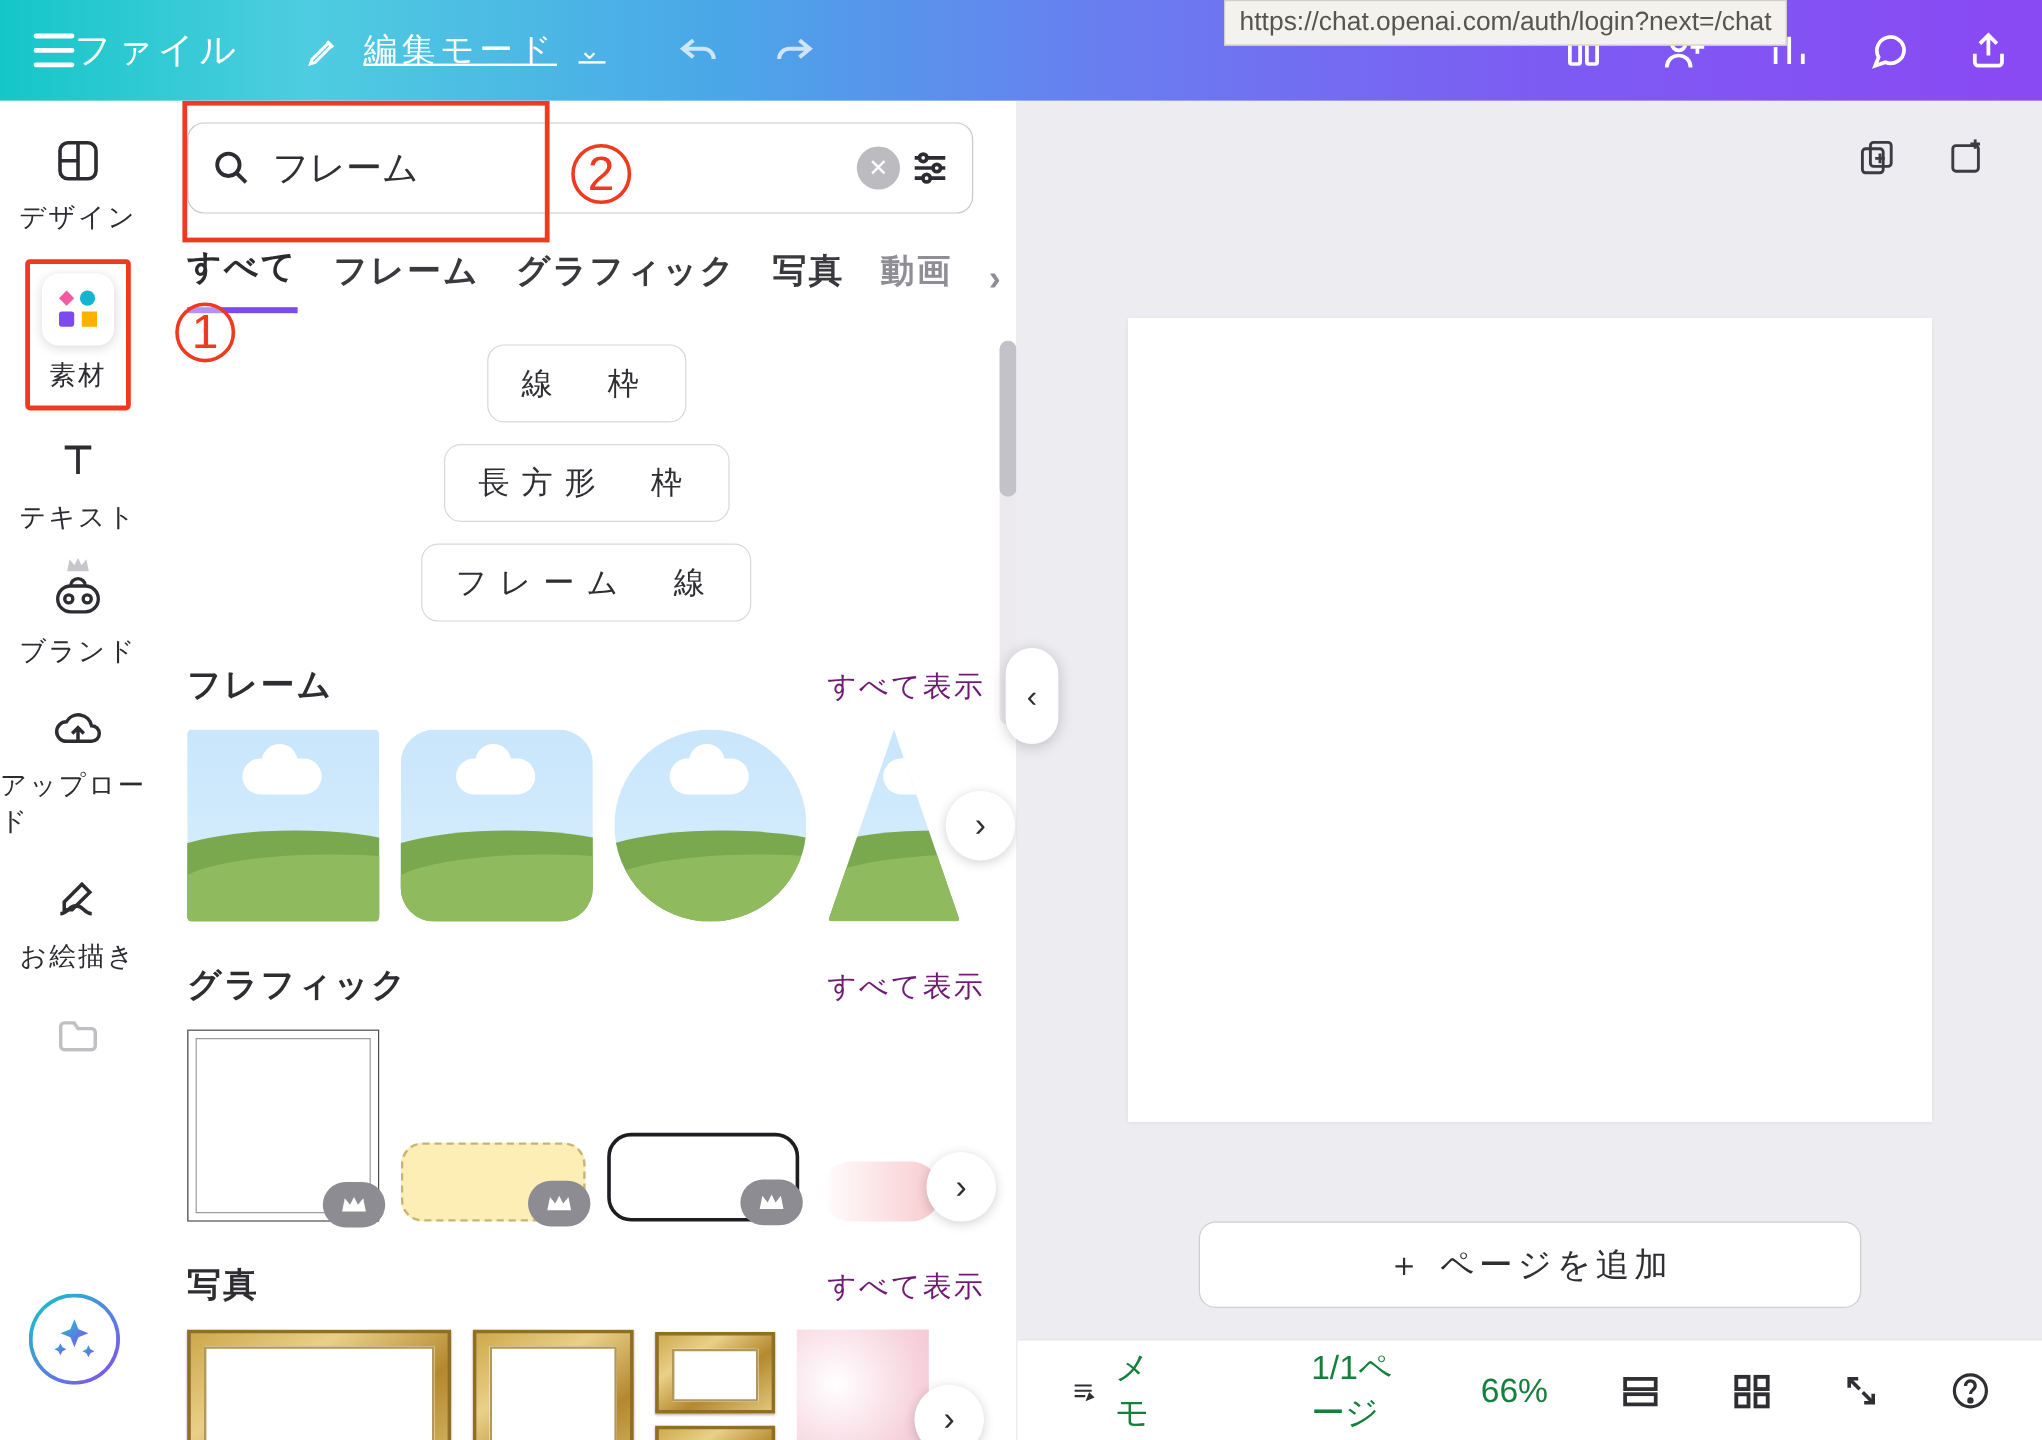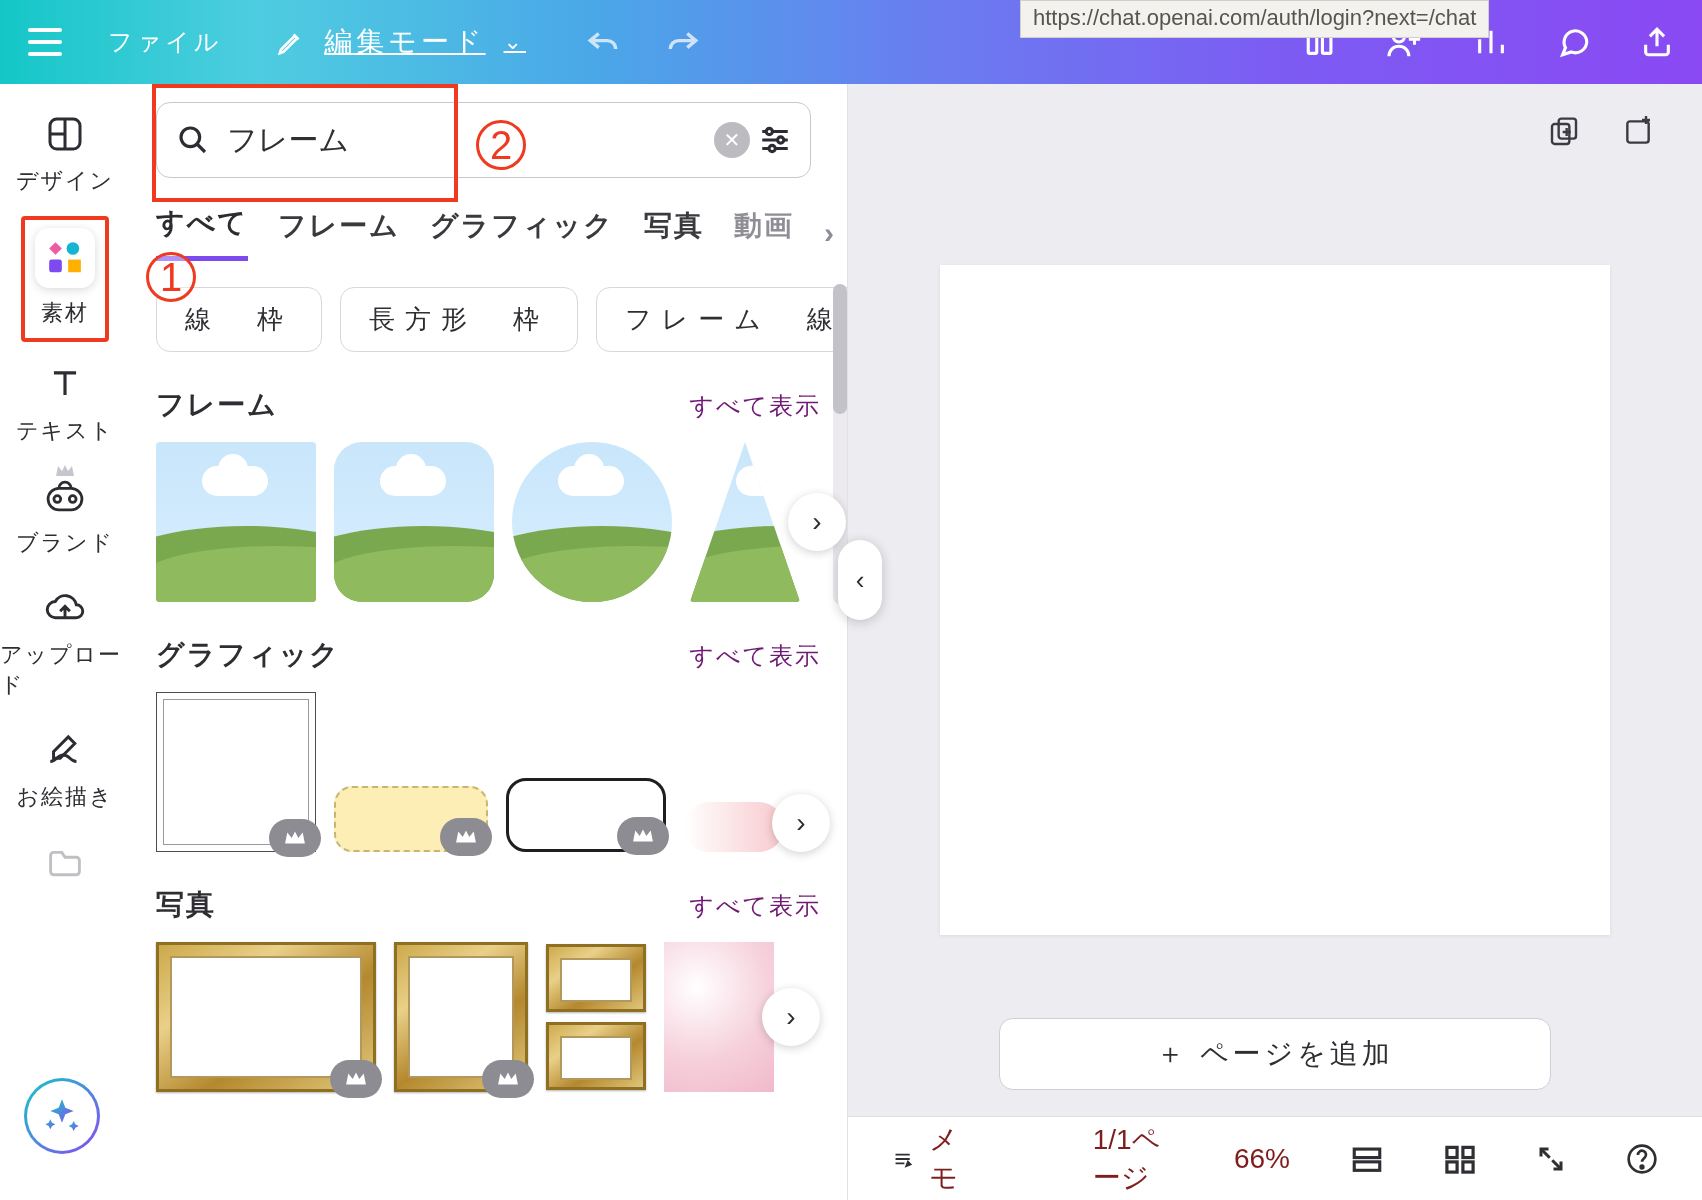--- a/index.html
+++ b/index.html
@@ -7,21 +7,21 @@
 
   
   .topbar {
     height: 84px;
     background: linear-gradient(90deg, #14c7c7 0%, #4ecde0 15%, #4aa7e8 35%, #6a7cf0 55%, #7c5cf3 75%, #8a49f3 100%);
     display: flex; align-items: center; color: #fff; padding: 0 28px;
     position: relative;
   }
   .topbar .hamburger { width: 34px; height: 28px; display:flex; flex-direction:column; justify-content:space-between; cursor:pointer; }
   .topbar .hamburger span { height: 4px; background:#fff; border-radius:2px; }
-  .topbar .file-label { margin-left: 46px; font-size: 24px; letter-spacing: 4px; }
+  .topbar .file-label { font-size: 30px; letter-spacing: 4px; }
   .topbar .mode { margin-left: 54px; display:flex; align-items:center; font-size:28px; letter-spacing:4px;text-decoration:underline; }
   .topbar .mode svg { margin-right: 18px; }
   .topbar .mode .chev { margin-left: 18px; font-size:22px; }
   .topbar .hist { margin-left: 60px; display:flex; gap:46px; }
   .topbar .hist svg { opacity:.72; }
   .topbar .right { position:absolute; right:28px; display:flex; align-items:center; gap:48px;}
   .url-hint {
     position:absolute; top:0; left:1020px;
     background:#f3f2ee; border:1px solid #d0cfc9; color:#565650;
     font-size:22px; padding:4px 12px 6px 12px;
@@ -79,21 +79,21 @@
     display:flex; align-items:center; justify-content:center; background:rgba(255,255,255,.4);}
   .annot.a2 { top:18px; left:320px; }
   .annot.a1 { top:150px; left:-10px; }
 
   .tabs { display:flex; gap:30px; margin-top:26px; font-size:28px; font-weight:600; color:#3a393e; align-items:center;text-align:right; }
   .tabs .tab { padding-bottom:14px; letter-spacing:2px; white-space:nowrap;}
   .tabs .tab.active { color:#2c2b30; border-bottom:5px solid #7d4af0; }
   .tabs .tab.muted { color:#8f8e95; }
   .tabs .more { color:#8f8e95; font-size:30px; }
 
-  .chips { display:flex; gap:18px; margin-top:26px; align-items:center;}
+  .chips { display:flex; gap:18px; margin-top:26px; align-items:center;flex-direction:column;}
   .chip {
     border:1px solid #d8d7dd; border-radius:14px; padding:14px 28px; font-size:26px; color:#2f2e33;
     white-space:nowrap; letter-spacing:10px;
   }
 
   .section { margin-top:34px; }
   .section-head { display:flex; justify-content:space-between; align-items:baseline;}
   .section-head h3 { font-size:28px; letter-spacing:2px; color:#2e2d32; font-weight:700;}
   .section-head .all { font-size:24px; color:#701a75; letter-spacing:2px;}
   .thumbs { display:flex; gap:18px; margin-top:18px; align-items:center; }
@@ -162,21 +162,21 @@
   }
   .collapse-handle{
     position:absolute; top:540px; left:838px; width:44px; height:80px; background:#fff; border-radius:22px;
     box-shadow:0 2px 12px rgba(0,0,0,.2); display:flex; align-items:center; justify-content:center; font-size:26px; color:#2e2d32;
   }
 
   
   .bottombar{
     position:absolute; bottom:0; left:848px; right:0; height:84px;
     background:#fff; border-top:1px solid #e1e0e4;
-    display:flex; align-items:center; padding:0 44px; color:#7f1d1d; font-size:28px; gap:60px;
+    display:flex; align-items:center; padding:0 44px; color:#15803d; font-size:28px; gap:60px;
   }
   .bottombar .memo{ display:flex; align-items:center; gap:16px; letter-spacing:4px;}
   .bottombar .spacer{ flex:1; }
   .bottombar .ico{ display:flex; align-items:center; }
 
   svg { display:block; }
 </style>
 </head>
 <body>
 

